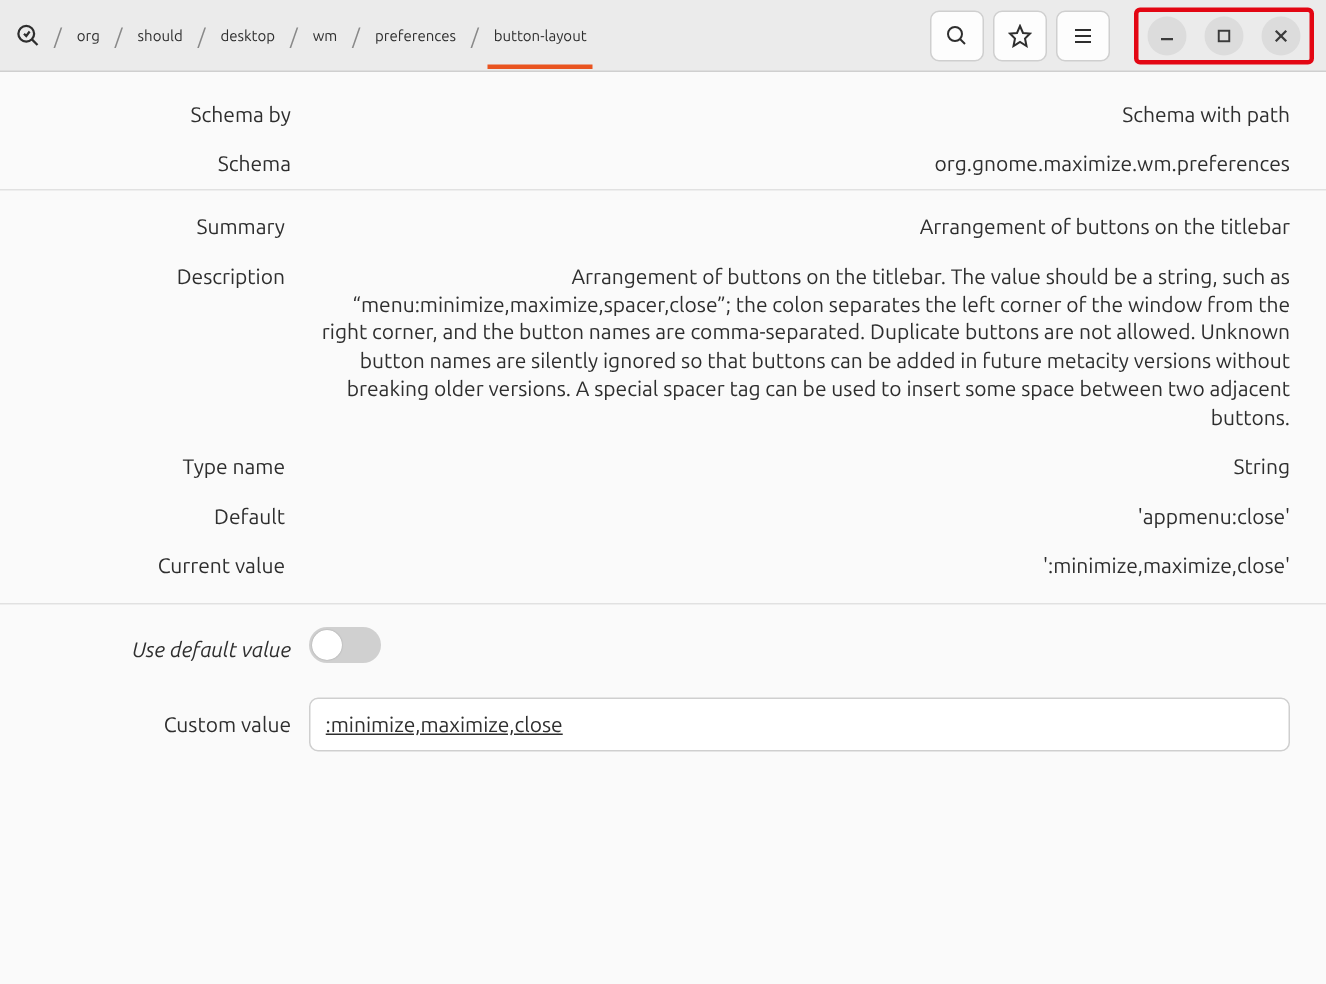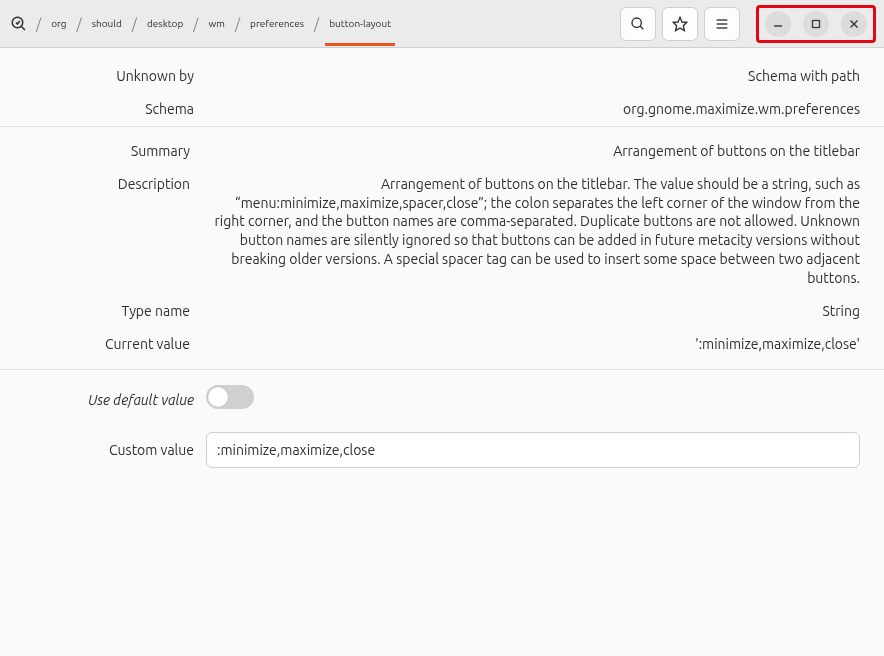--- a/index.html
+++ b/index.html
@@ -148,20 +148,21 @@
       height: 36px;
       border: 1px solid #cfcfcf;
       border-radius: 6px;
       background: #fff;
       padding: 0 10px;
       font-size: 14px;
       font-family: inherit;
       color: #2e2e2e;
       outline: none;
       margin-right: 8px;
+      text-decoration: underline;
     }
     .row.control .label {
       padding-top: 7px;
       font-style: italic;
     }
     .row.input-row .label {
       padding-top: 10px;
     }
     svg { display: block; }
   </style>
@@ -227,41 +228,45 @@
           <line x1="8.5" y1="1.5" x2="1.5" y2="8.5" stroke="#3b3b3b" stroke-width="1.5"></line>
         </svg>
     </div>
   </div>
 </div>
 
 <div class="content">
 
   <div class="section">
     <div class="row">
-      <div class="label">Unknown by</div>
+      <div class="label">Schema by</div>
       <div class="value">Schema with path</div>
     </div>
     <div class="row">
       <div class="label">Schema</div>
       <div class="value">org.gnome.maximize.wm.preferences</div>
     </div>
   </div>
 
   <div class="section" style="padding-top:8px;padding-bottom:8px;padding-left:12px;">
     <div class="row">
       <div class="label">Summary</div>
       <div class="value">Arrangement of buttons on the titlebar</div>
     </div>
     <div class="row">
       <div class="label">Description</div>
       <div class="value">Arrangement of buttons on the titlebar. The value should be a string, such as “menu:minimize,maximize,spacer,close”; the colon separates the left corner of the window from the right corner, and the button names are comma-separated. Duplicate buttons are not allowed. Unknown button names are silently ignored so that buttons can be added in future metacity versions without breaking older versions. A special spacer tag can be used to insert some space between two adjacent buttons.</div>
     </div>
     <div class="row">
       <div class="label">Type name</div>
       <div class="value">String</div>
+    </div>
+    <div class="row">
+      <div class="label">Default</div>
+      <div class="value">'appmenu:close'</div>
     </div>
     <div class="row">
       <div class="label">Current value</div>
       <div class="value">':minimize,maximize,close'</div>
     </div>
   </div>
 
   <div class="section last" style="padding-top:8px;">
     <div class="row control">
       <div class="label">Use default value</div>

